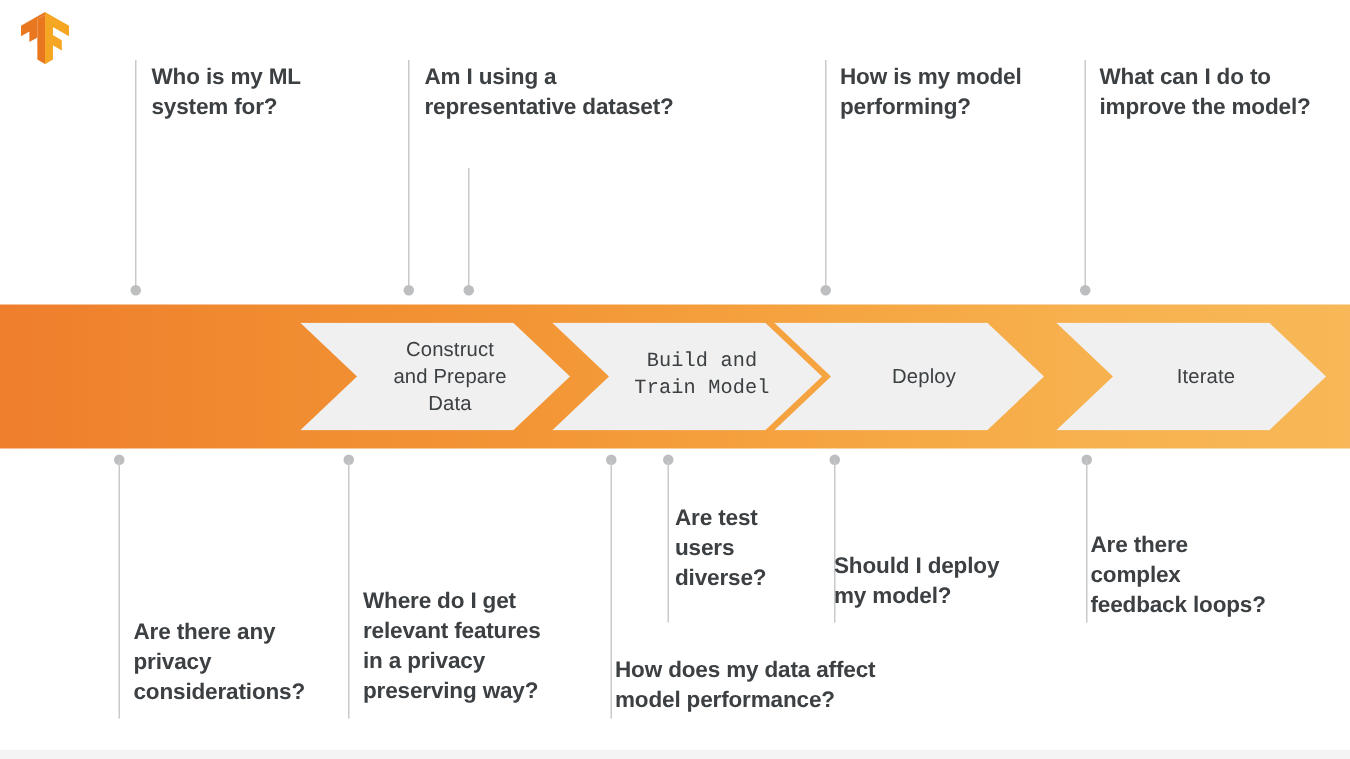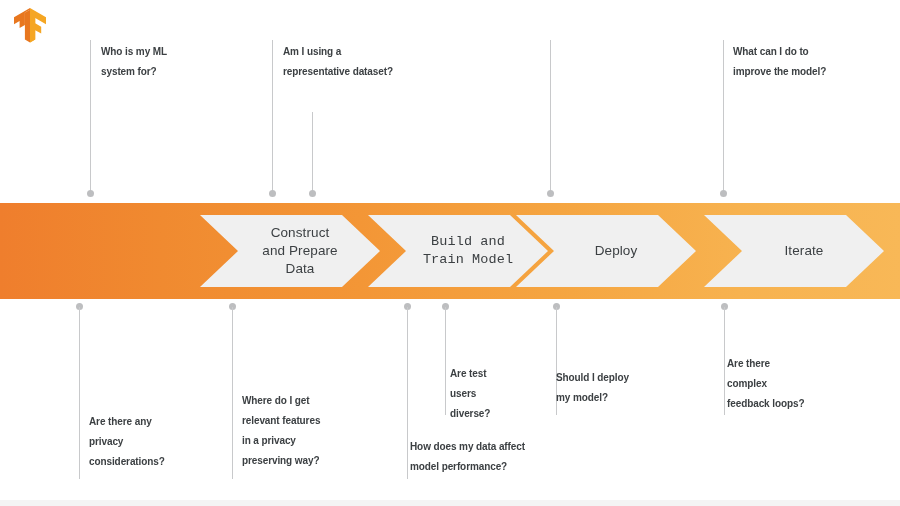--- a/index.html
+++ b/index.html
@@ -38,21 +38,21 @@
     width: 7px;
     height: 7px;
     border-radius: 50%;
     background: #bdbec0;
   }
 
   
   .qtext {
     position: absolute;
     color: #3c4043;
-    font-size: 10px;
+    font-size: 15px;
     font-weight: bold;
     line-height: 20px;
     letter-spacing: -0.1px;
     white-space: pre-line;
   }
 
   
   .bar {
     position: absolute;
     left: 0;
@@ -132,20 +132,22 @@
   <div class="connector" style="left:550px; top:40px; height:152px;"></div>
   <div class="dot" style="left:547px; top:190px;"></div>
 
   <div class="connector" style="left:723px; top:40px; height:152px;"></div>
   <div class="dot" style="left:720px; top:190px;"></div>
 
   <div class="qtext" style="left:101px; top:42px; width:180px;">Who is my ML
 system for?</div>
   <div class="qtext" style="left:283px; top:42px; width:230px;">Am I using a
 representative dataset?</div>
+  <div class="qtext" style="left:560px; top:42px; width:180px;">How is my model
+performing?</div>
   <div class="qtext" style="left:733px; top:42px; width:180px;">What can I do to
 improve the model?</div>
 
   <div class="bar"></div>
 
   <div class="steps">
     <div class="step" style="left:200px; width:180px;">
       <span class="step-label">Construct
 and Prepare
 Data</span>
@@ -180,21 +182,21 @@
   <div class="dot" style="left:721px; top:303px;"></div>
   <div class="connector" style="left:724px; top:307px; height:108px;"></div>
 
   <div class="qtext" style="left:89px; top:412px; width:180px;">Are there any
 privacy
 considerations?</div>
   <div class="qtext" style="left:242px; top:391px; width:180px;">Where do I get
 relevant features
 in a privacy
 preserving way?</div>
-  <div class="qtext" style="left:450px; top:364px; width:100px;">Are test
+  <div class="qtext" style="left:450px; top:336px; width:100px;">Are test
 users
 diverse?</div>
   <div class="qtext" style="left:410px; top:437px; width:260px;">How does my data affect
 model performance?</div>
   <div class="qtext" style="left:556px; top:368px; width:180px;">Should I deploy
 my model?</div>
   <div class="qtext" style="left:727px; top:354px; width:170px;">Are there
 complex
 feedback loops?</div>
 

